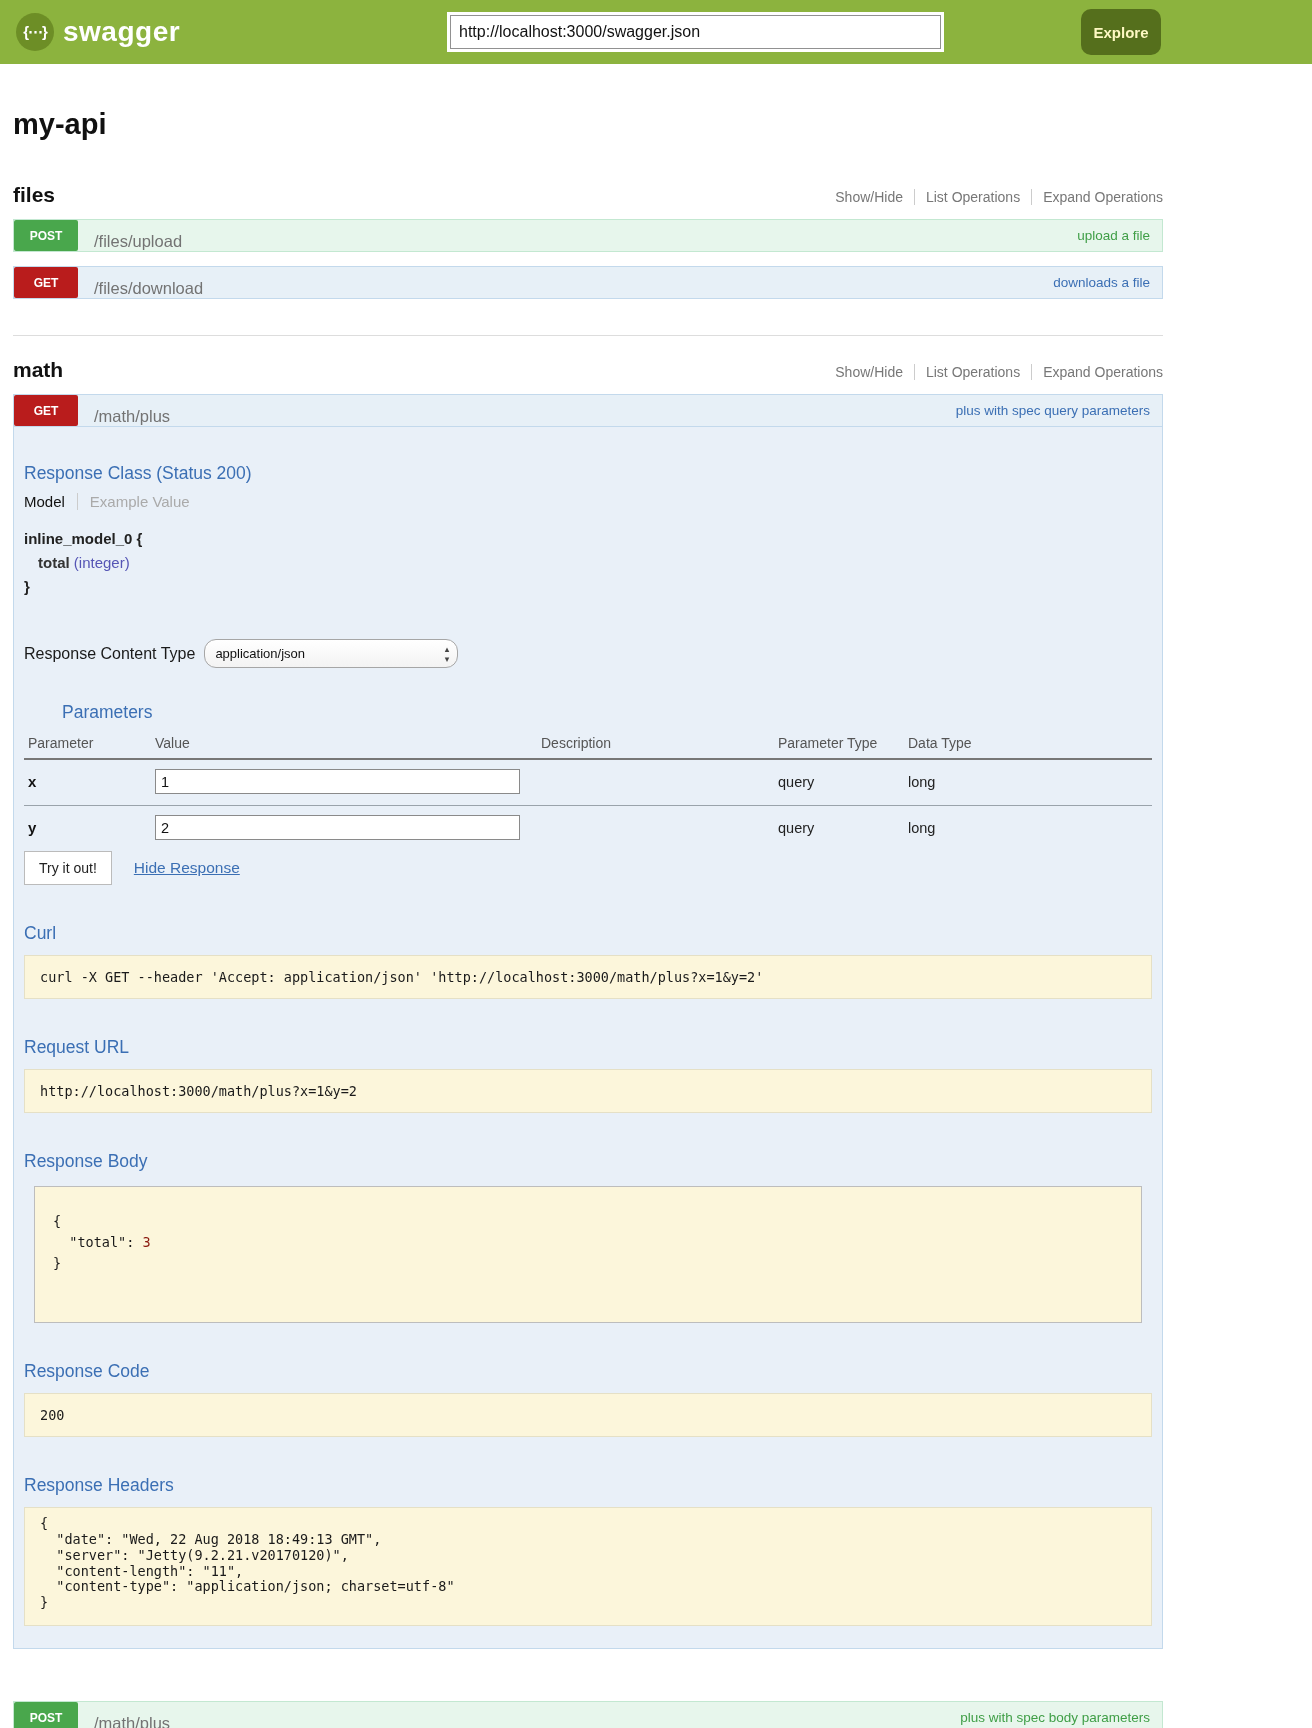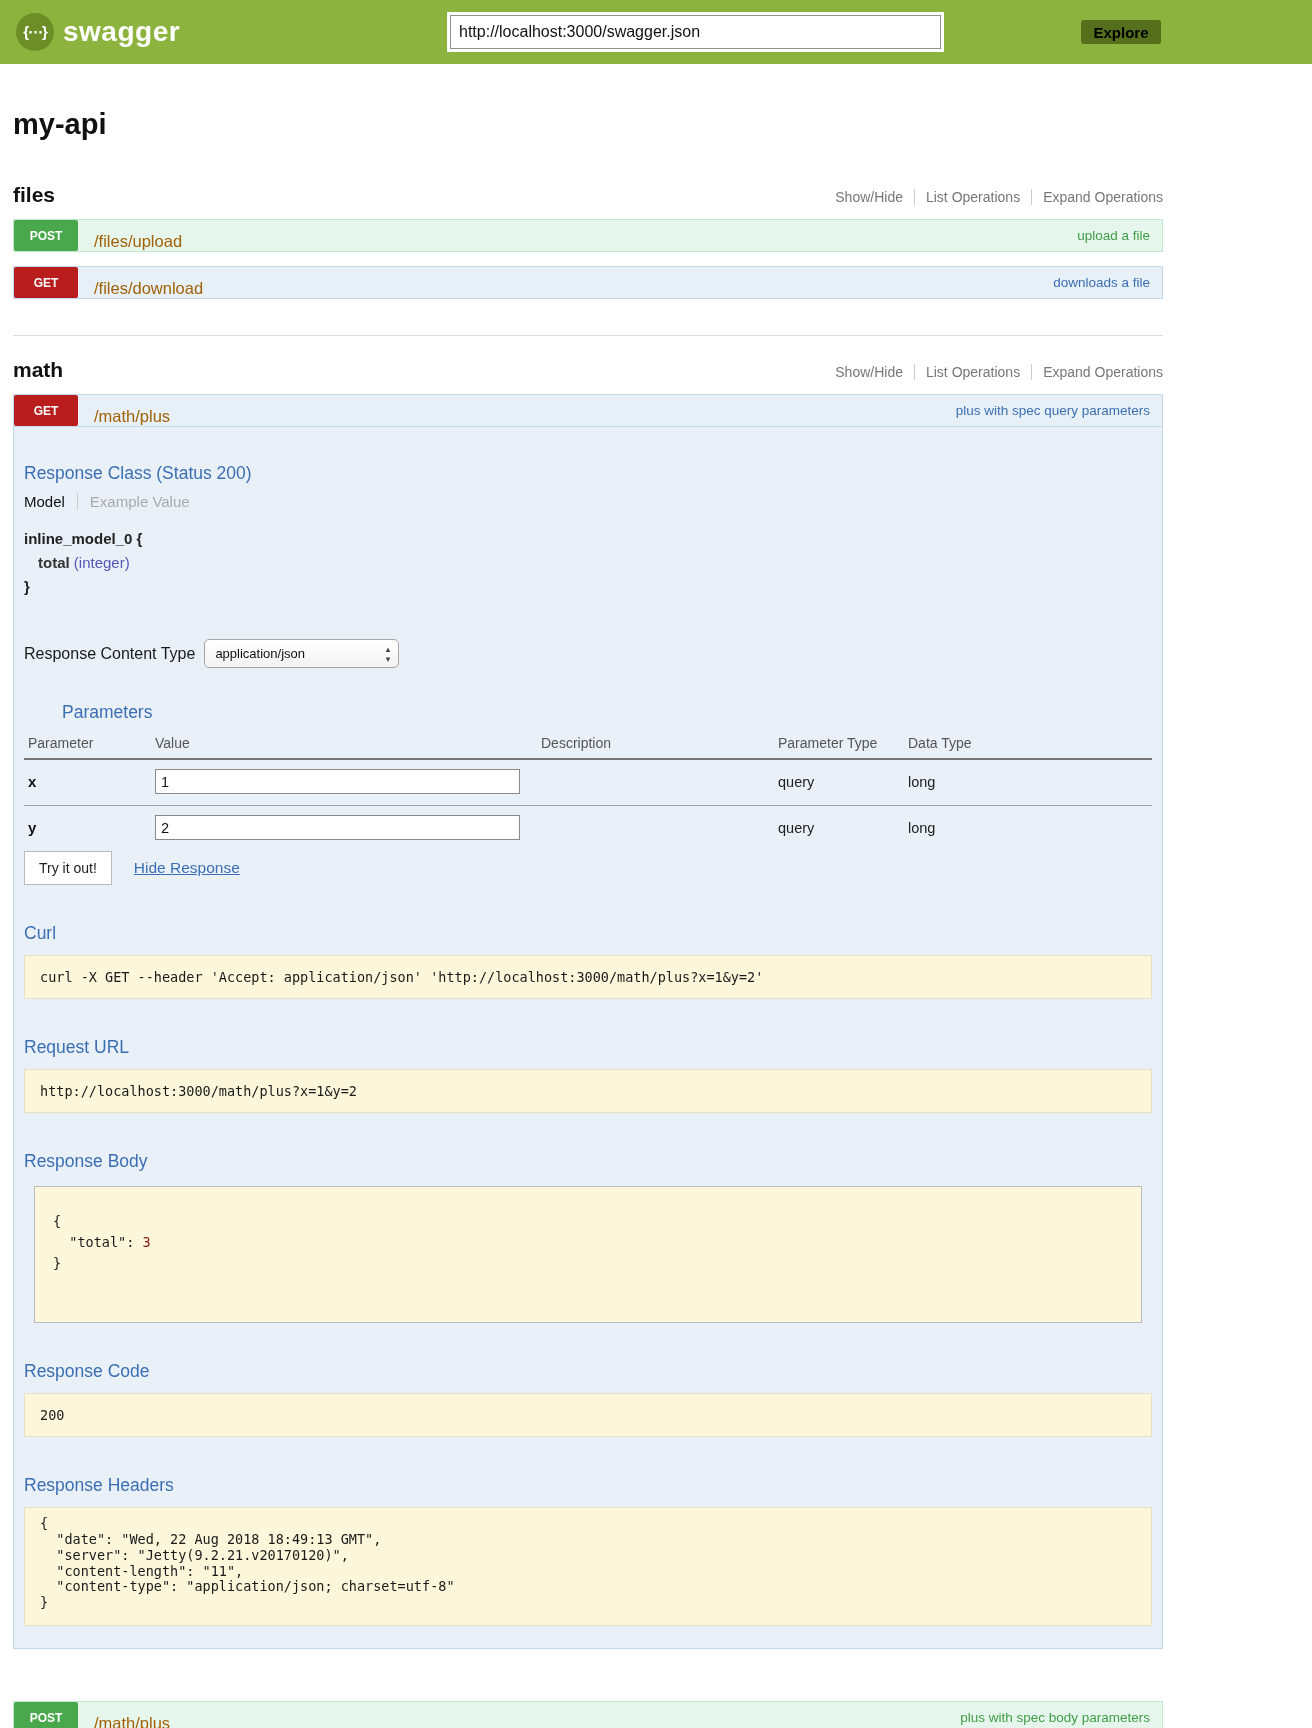--- a/index.html
+++ b/index.html
@@ -24,22 +24,22 @@
   }
   .logo-text { color:#fff; font-size:28px; font-weight:bold; margin-left:9px; letter-spacing:0.5px; }
   .url-input {
     margin-left:auto; width:491px; height:34px;
     border:1px solid #919191; box-shadow:0 0 0 3px #ffffff;
     font-size:16px; padding:12px 8px; color:#111;
     font-family:"Liberation Sans", sans-serif; background:#fff;
   }
   .explore-btn {
     margin-left:140px; margin-right:151px;
-    width:80px; height:24px; background:#556f1c; color:#000000;
-    border:none; border-radius:3px; font-size:15px; font-weight:bold;
+    width:80px; height:46px; background:#556f1c; color:#fef9c3;
+    border:none; border-radius:10px; font-size:15px; font-weight:bold;
     font-family:"Liberation Sans", sans-serif; cursor:pointer;
   }
 
   
   .wrap { width:1150px; margin-left:13px; }
   .api-title { font-size:29px; font-weight:bold; color:#111; margin-top:44px; }
 
   .section { margin-top:42px; }
   .sec-head { display:flex; align-items:baseline; justify-content:space-between; margin-bottom:12px; }
   .sec-title { font-size:21px; font-weight:bold; color:#111; }
@@ -58,21 +58,21 @@
   }
   .op-row.post { background:#e7f6ec; border-color:#c3e8d1; }
   .op-row.get  { background:#e7f0f7; border-color:#c3d9ec; }
   .badge {
     width:64px; color:#fff; font-size:12px; font-weight:bold;
     display:flex; align-items:center; justify-content:center;
     border-radius:2px; flex:none;
   }
   .badge.post { background:#49a74c; }
   .badge.get  { background:#b91c1c; }
-  .op-path { font-size:16.5px; color:#a16207; margin-left:16px; align-self:center;margin-top:12px; }
+  .op-path { font-size:16.5px; color:#737373; margin-left:16px; align-self:center;margin-top:12px; }
   .op-summary { margin-left:auto; margin-right:12px; align-self:center; font-size:13.5px; }
   .op-summary.green { color:#3f9e46; }
   .op-summary.blue  { color:#3b6fb4; }
 
   
   .op-row.expanded { margin-bottom:0; }
   .panel {
     background:#e9f0f8; border:1px solid #c3d9ec; border-top:none;
     padding:0 10px 22px 10px;
   }
@@ -85,23 +85,23 @@
 
   .model-sig { margin-top:20px; font-size:15px; color:#222; }
   .model-sig .line1, .model-sig .line3 { font-weight:bold; }
   .model-sig .line2 { margin:7px 0 7px 14px; }
   .prop-name { font-weight:bold; color:#333; }
   .prop-type { color:#5555b5; }
 
   .rct-row { margin-top:44px; display:flex; align-items:center; }
   .rct-label { font-size:16px; color:#1a1a1a; }
   .mac-select {
-    margin-left:9px; width:195px; height:29px;
+    margin-left:9px; width:254px; height:29px;
     background:linear-gradient(#ffffff,#f3f3f3);
-    border:1px solid #a6a6a6; border-radius:5px;
+    border:1px solid #a6a6a6; border-radius:12px;
     display:flex; align-items:center; font-size:13px; color:#111;
     padding:0 8px 0 10px; cursor:pointer; position:relative;
   }
   .select-arrows {
     position:absolute; right:8px; top:4px;
     display:flex; flex-direction:column; line-height:10px;
     font-size:9px; color:#444;
   }
 
   .params-heading { margin-top:34px;margin-left:38px; }

